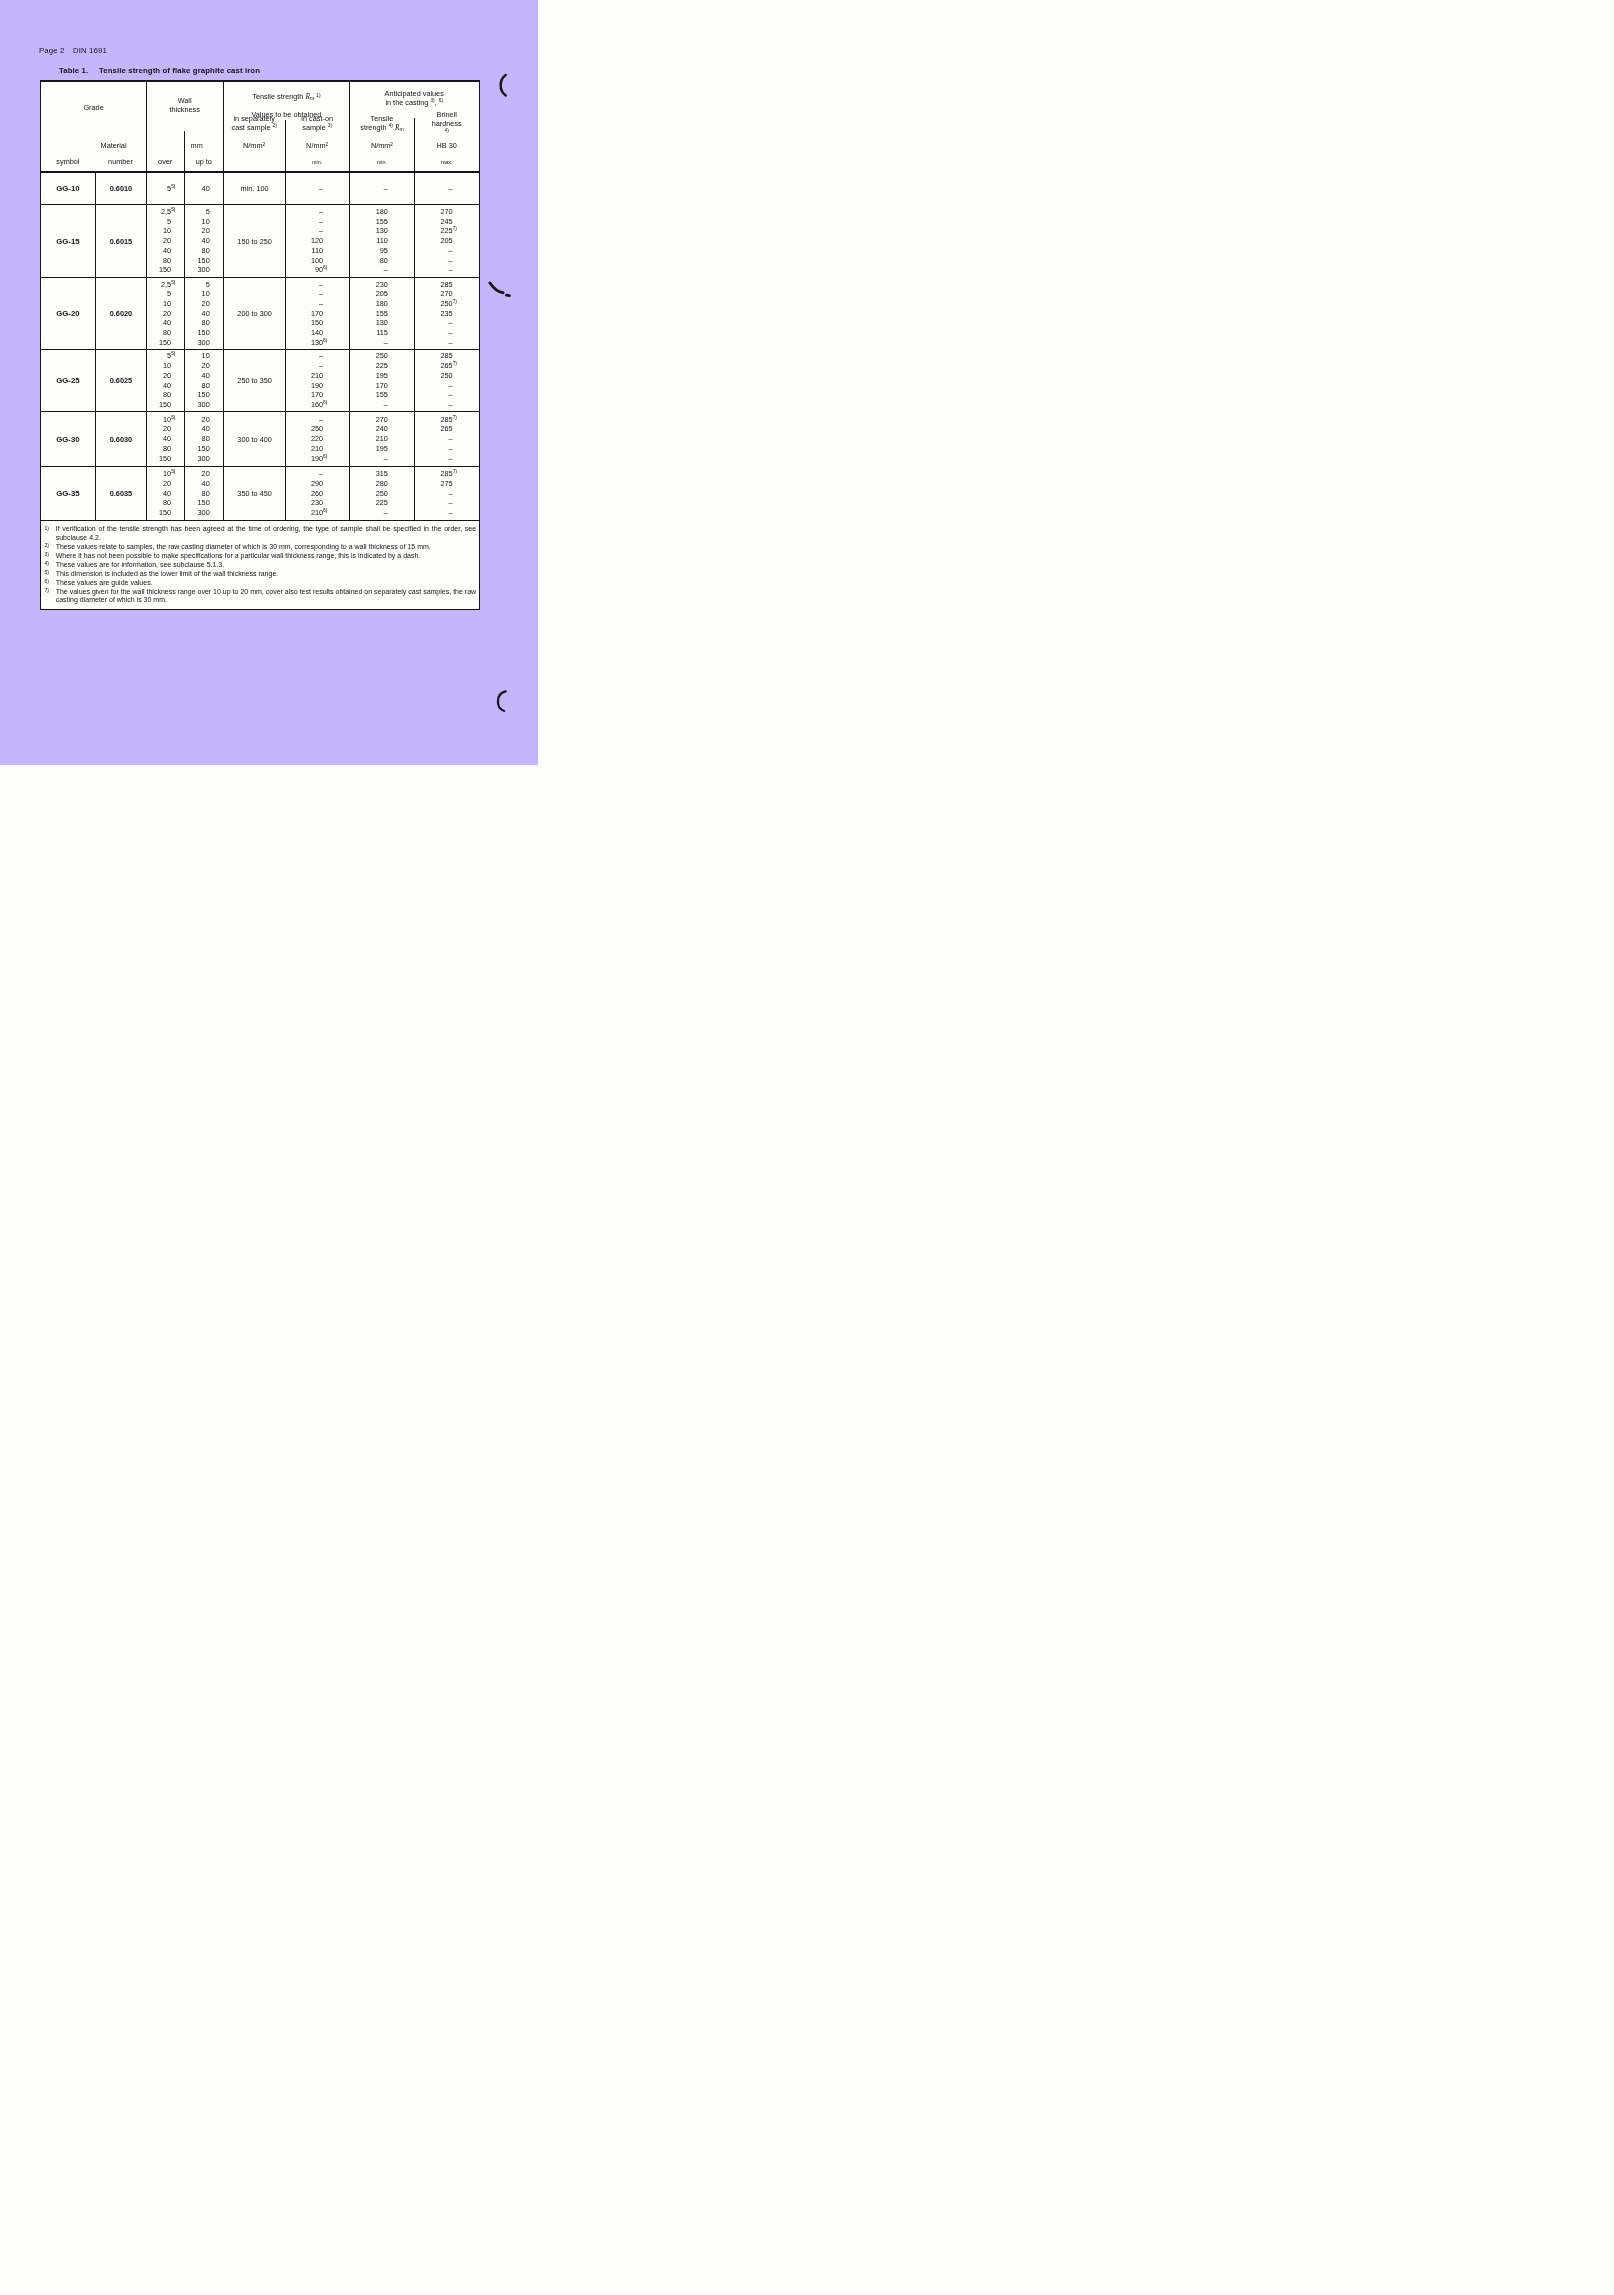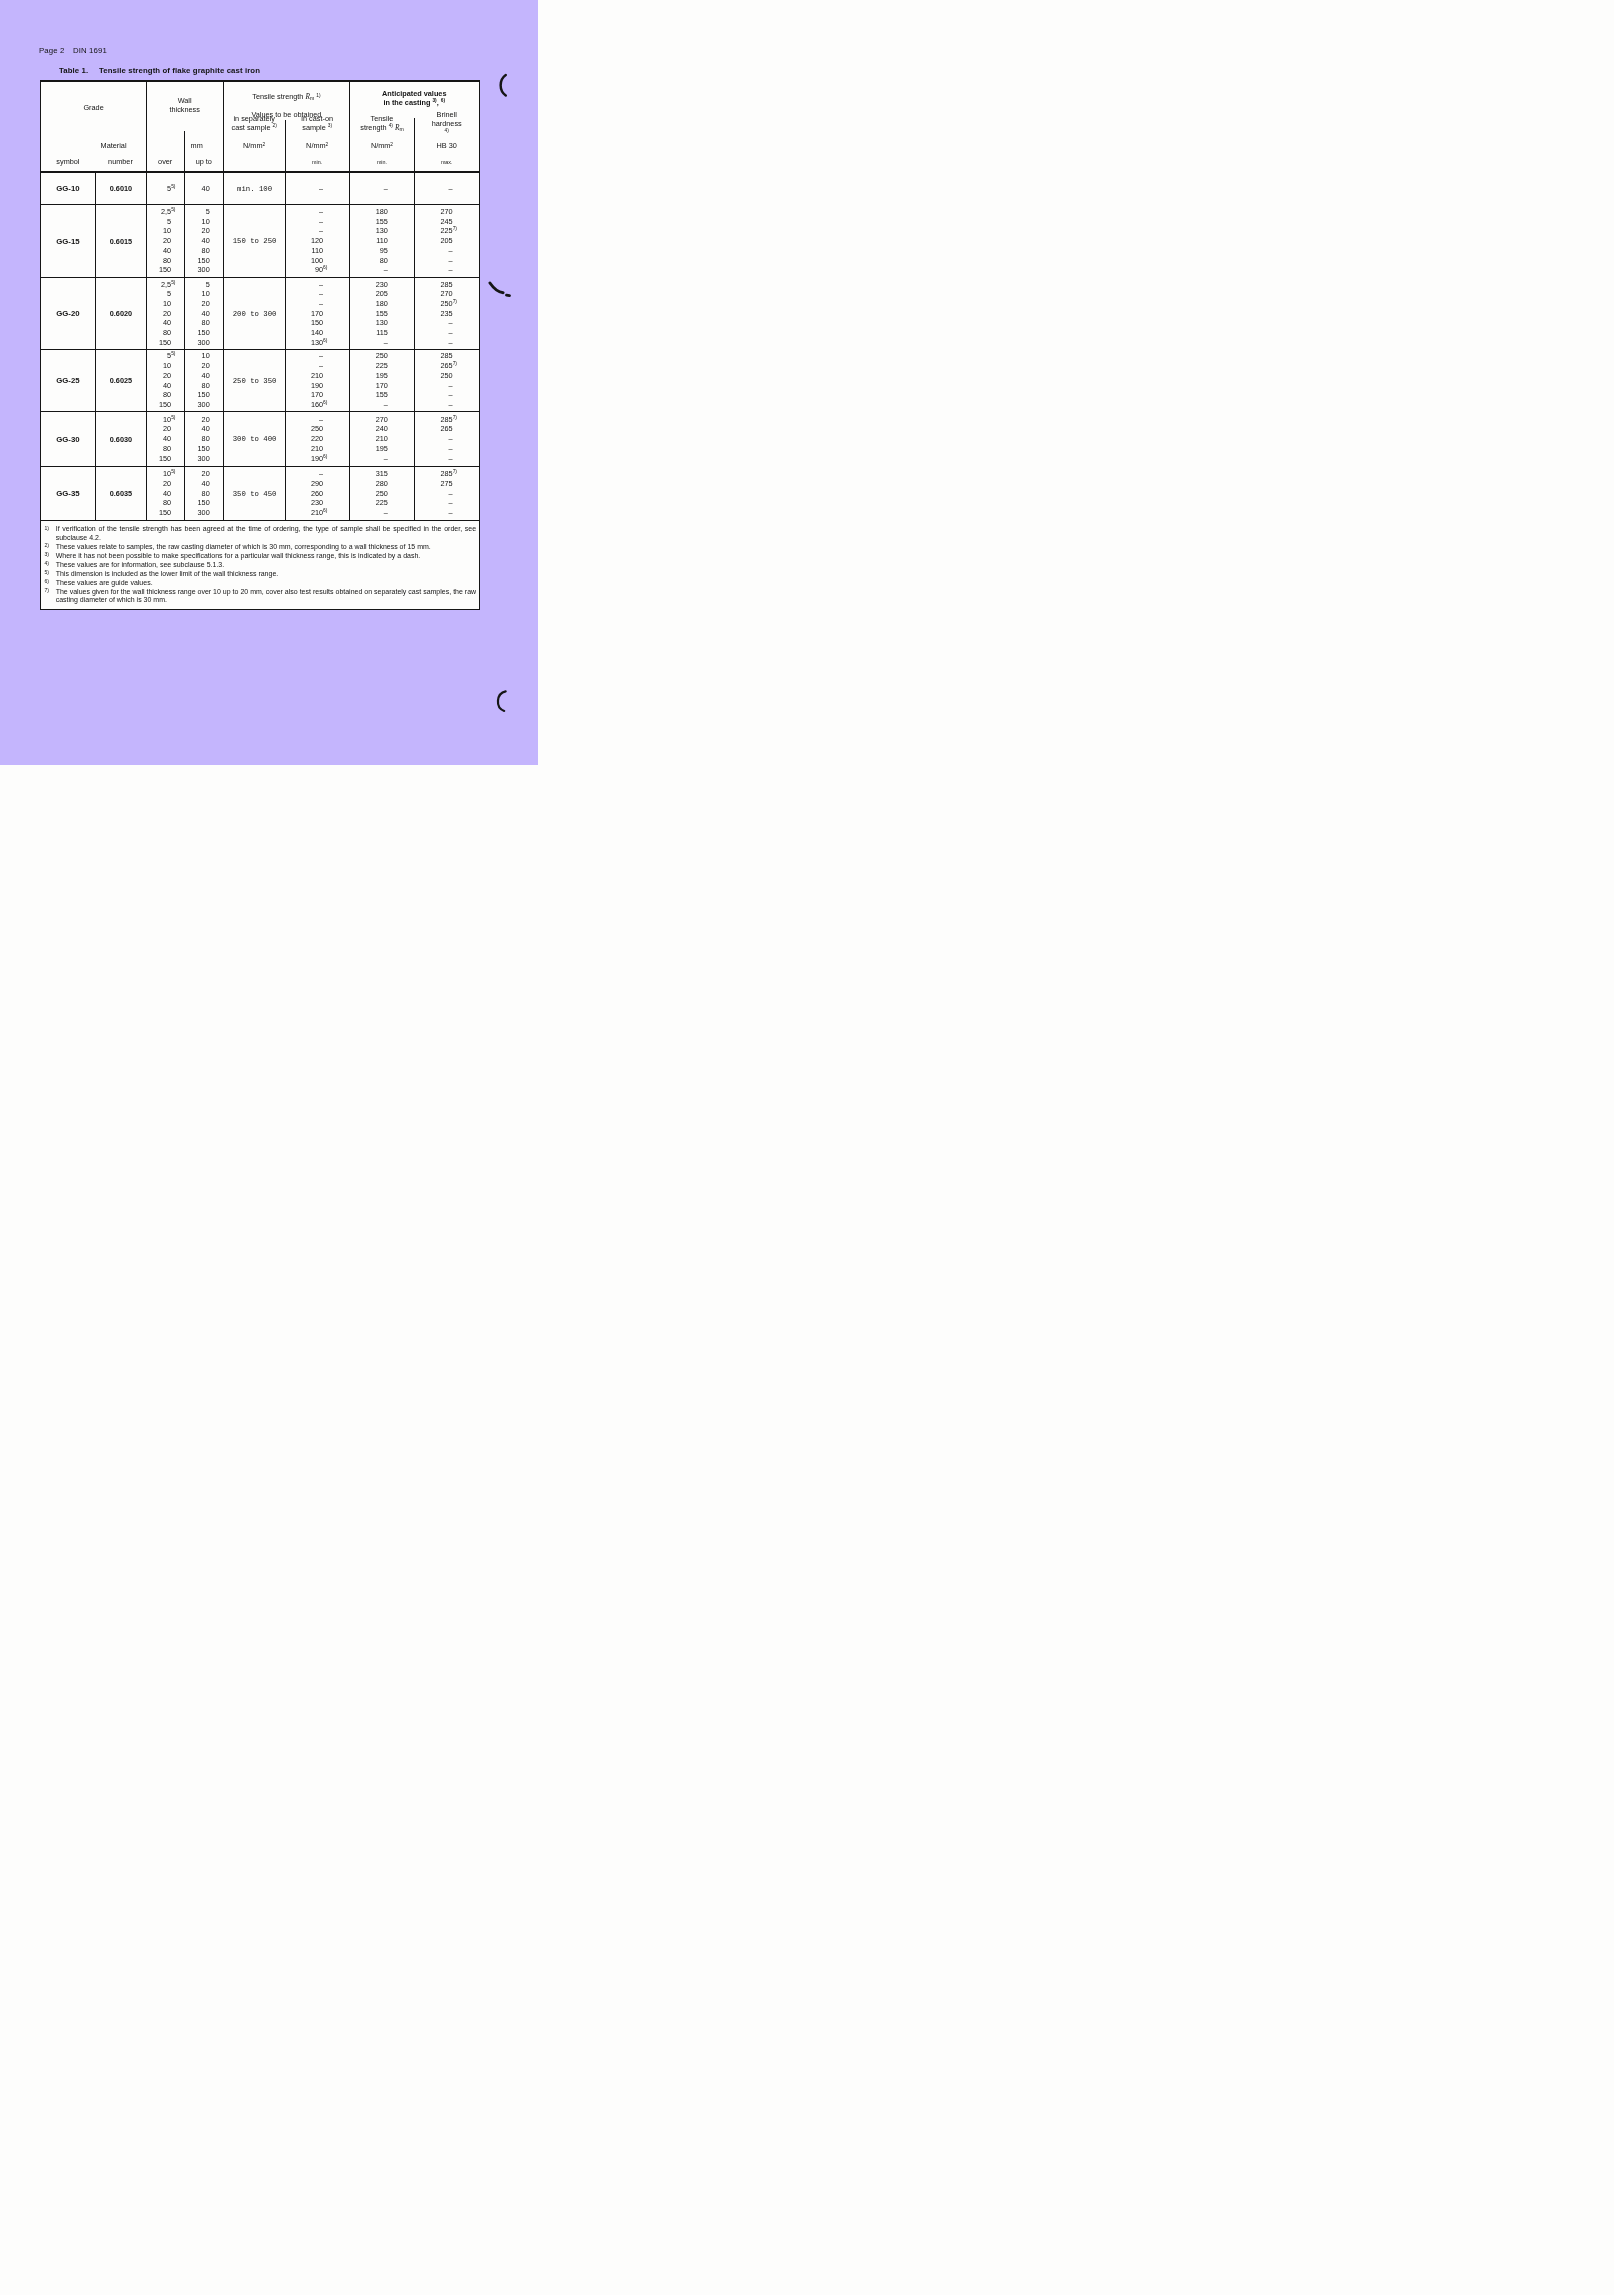--- a/index.html
+++ b/index.html
@@ -27,21 +27,21 @@
   .cell{display:flex;flex-direction:column;justify-content:center;box-sizing:border-box;font-size:7.3px;}
   .cell.c2{border-left:0.5px solid #151515;}
   .cell.c3{border-left:1.5px solid #151515;}
   .cell.c4{border-left:0.5px solid #151515;}
   .cell.c5{border-left:1.5px solid #151515;}
   .cell.c6{border-left:0.5px solid #151515;}
   .cell.c7{border-left:1px solid #151515;}
   .cell.c8{border-left:0.5px solid #151515;}
   .cell.bold{font-weight:bold;text-align:center;}
   .cell.sym{font-size:7.8px;}
-  .singleval{text-align:center;font-family:Liberation Mono, monospace;}
+  .singleval{text-align:center;}
   .vline{height:9.7px;line-height:9.7px;display:flex;justify-content:center;}
   .nm{width:2.9em;text-align:right;}
   .fs{width:1.4em;text-align:left;}
   .fnsup{font-size:4.9px;position:relative;top:-2px;}
 
   
   .tfoot{padding:4.4px 2.9px 3.9px 0;}
   .fnote{position:relative;padding-left:14.7px;font-size:7px;line-height:8.5px;margin-bottom:0.5px;}
   .fnote.just{text-align:justify;}
   .fnmark{position:absolute;left:3.4px;top:-1.5px;font-size:5.1px;}
@@ -84,21 +84,21 @@
       <span class="hl" style="left:28.35%;top:90%;">over</span>
       <span class="hl" style="left:37.16%;top:90%;">up to</span>
       <span class="hl" style="left:56.03%;top:17%;">Tensile strength <span class="it">R</span><span class="sub">m</span> <span class="sup">1)</span></span>
       <span class="hl" style="left:56.03%;top:37%;">Values to be obtained</span>
       <span class="hl" style="left:48.66%;top:47%;">in separately
 cast sample <span class="sup">2)</span></span>
       <span class="hl" style="left:63.06%;top:47%;">in cast-on
 sample <span class="sup">3)</span></span>
       <span class="hl" style="left:48.66%;top:72%;">N/mm<span class="sup">2</span></span>
       <span class="hl" style="left:63.06%;top:72%;">N/mm<span class="sup">2</span></span>
-      <span class="hl" style="left:85.21%;top:19%;font-weight:bold;">Anticipated values
+      <span class="hl" style="left:85.21%;top:19%;">Anticipated values
 in the casting <span class="sup">3)</span>, <span class="sup">6)</span></span>
       <span class="hl" style="left:77.85%;top:47%;">Tensile
 strength <span class="sup">4)</span> <span class="it">R</span><span class="sub">m</span></span>
       <span class="hl" style="left:92.63%;top:47%;">Brinell
 hardness <span class="sup">4)</span></span>
       <span class="hl" style="left:77.85%;top:72%;">N/mm<span class="sup">2</span></span>
       <span class="hl" style="left:92.63%;top:72%;">HB 30</span>
       <span class="hl small" style="left:63.06%;top:90%;">min.</span>
       <span class="hl small" style="left:77.85%;top:90%;">min.</span>
       <span class="hl small" style="left:92.63%;top:90%;">max.</span>

